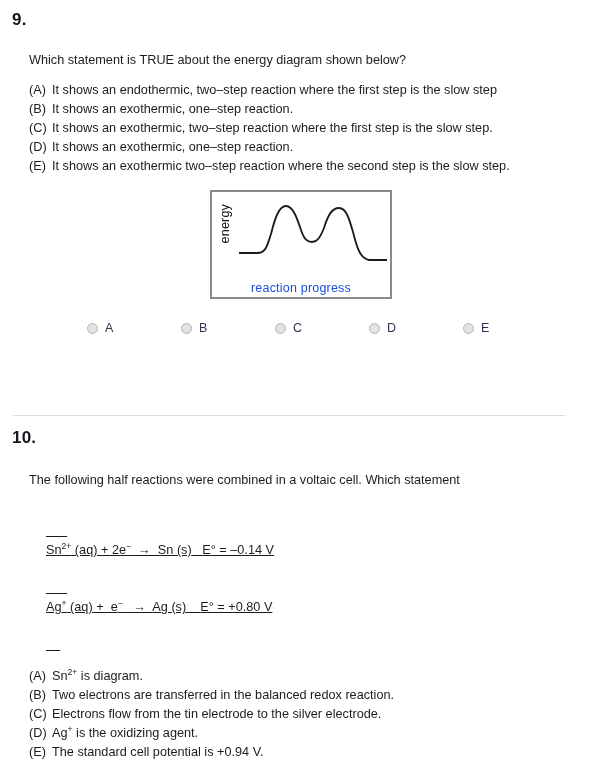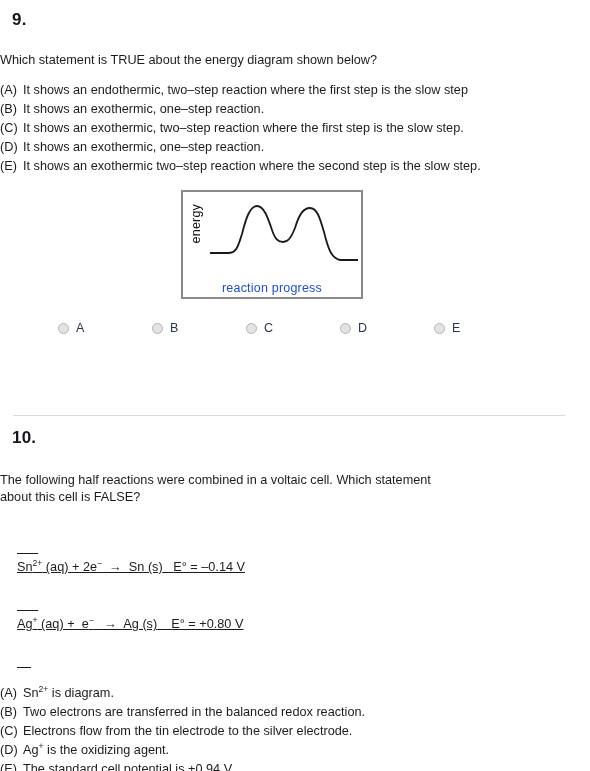--- a/index.html
+++ b/index.html
@@ -21,20 +21,21 @@
   }
 
   .q-number {
     font-size: 17px;
     font-weight: 700;
     color: #15151f;
     letter-spacing: 0.2px;
   }
 
   .q-body {
+    padding-left: 29px;
     padding-right: 14px;
   }
 
   .q-prompt {
     font-size: 12.7px;
     line-height: 17px;
     color: #1c1c1c;
   }
 
   .choices {
@@ -225,21 +226,20 @@
 
 <div class="pos-q10">
   <div class="q-number">10.</div>
 </div>
 
 <div class="pos-q10b question-block">
   <div class="q-body">
 
     <div class="q-prompt">
       <div>The following half reactions were combined in a voltaic cell.  Which statement</div>
-      <div>about this cell is FALSE?</div>
     </div>
 
     <div class="equations">
       <span class="eq-line"><span>Sn</span><sup>2+</sup><span> (aq) + 2e</span><sup>−</sup><span>  →  Sn (s)</span>   <span>E° = –0.14 V</span></span>
       <span class="eq-line"><span>Ag</span><sup>+</sup><span> (aq) +  e</span><sup>−</sup><span>   →  Ag (s)</span>    <span>E° = +0.80 V</span></span>
     </div>
 
     <div class="choices">
       <div class="choice-line">
         <span class="choice-letter">(A)</span><span>Sn</span><sup>2+</sup><span> is diagram.</span>

